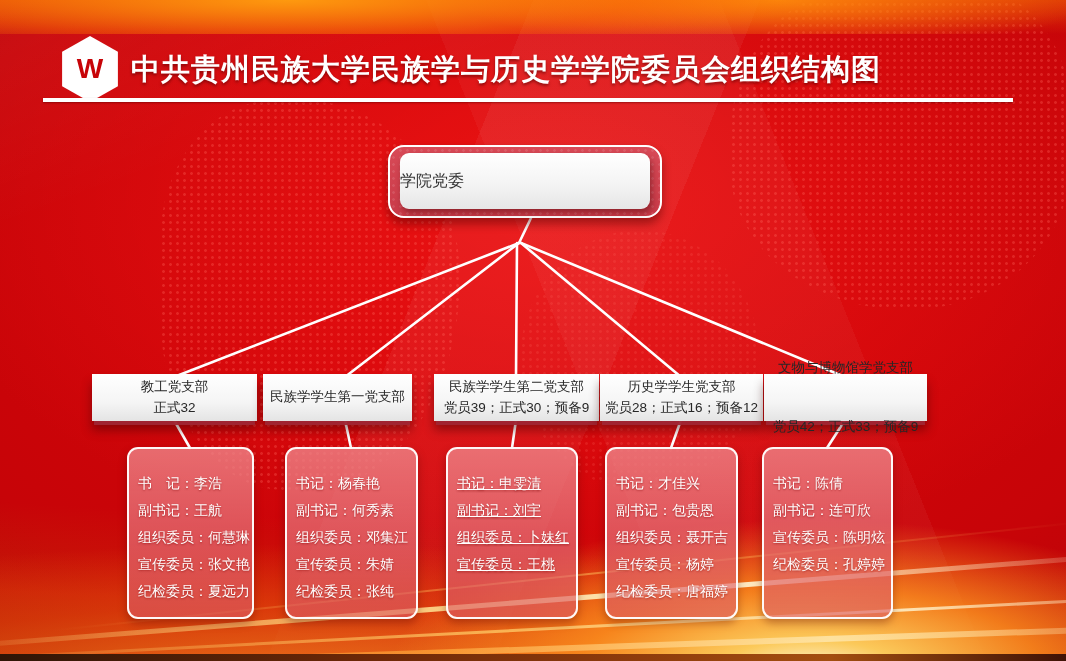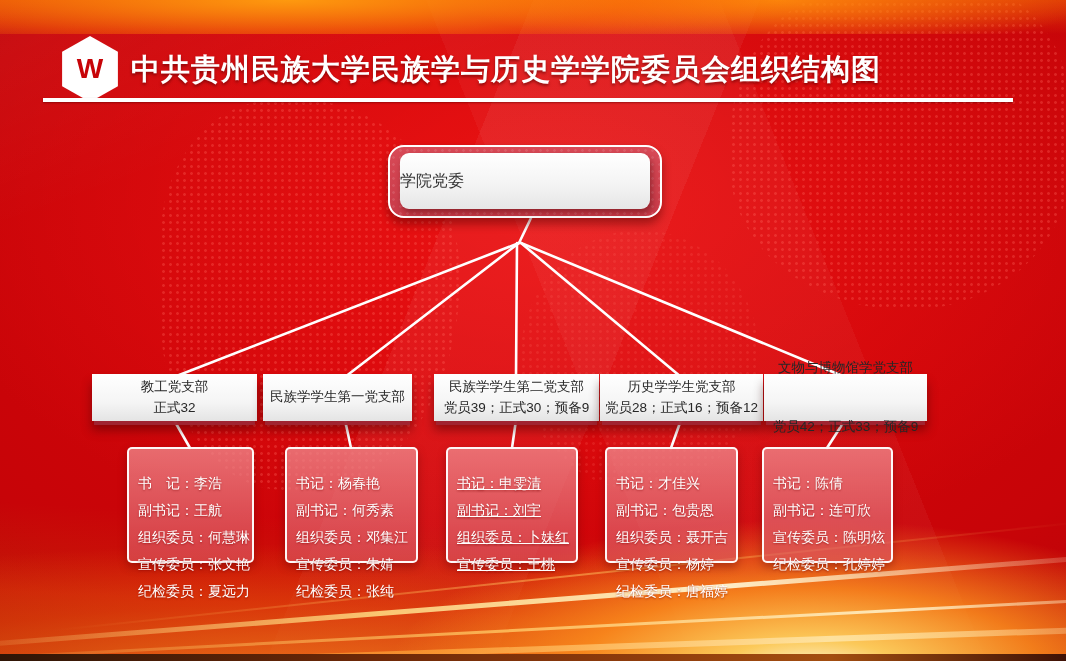--- a/index.html
+++ b/index.html
@@ -101,23 +101,23 @@
     box-shadow:0 6px 0 -2px rgba(160,38,52,.95), 0 9px 10px rgba(50,0,0,.45);
     display:flex;flex-direction:column;align-items:center;justify-content:center;
     color:#272727;font-size:13.5px;line-height:1.5;white-space:nowrap;
   }
   .bn1{left:92px;width:165px;}
   .bn2{left:263px;width:149px;}
   .bn3{left:434px;width:165px;}
   .bn4{left:600px;width:163px;}
   .bn5{left:764px;width:163px;gap:38px;}
   .detail-node{
-    position:absolute;top:447px;height:116px;box-sizing:border-box;
+    position:absolute;top:447px;height:172px;box-sizing:border-box;
     background:linear-gradient(180deg,rgba(238,132,136,.80) 0%,rgba(219,90,99,.62) 100%);
-    border:2px solid rgba(255,255,255,.96);border-radius:5px;
+    border:2px solid rgba(255,255,255,.96);border-radius:11px;
     box-shadow:0 4px 9px rgba(80,0,0,.35);
     color:#fff;font-size:14px;line-height:27px;
     padding:21px 0 0 9px;white-space:nowrap;
     text-shadow:0 1px 2px rgba(120,0,0,.55);
   }
   .dn1{left:127px;width:127px;}
   .dn2{left:285px;width:133px;}
   .dn3{left:446px;width:132px;text-decoration:underline;}
   .dn4{left:605px;width:133px;}
   .dn5{left:762px;width:131px;}

